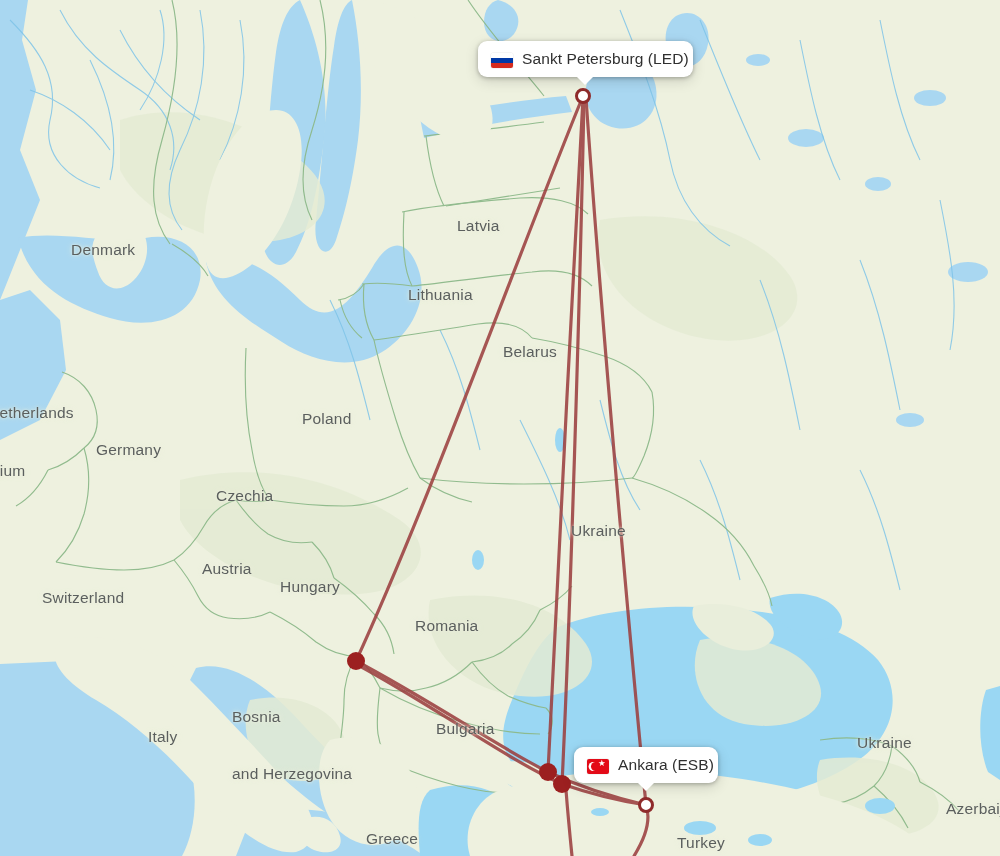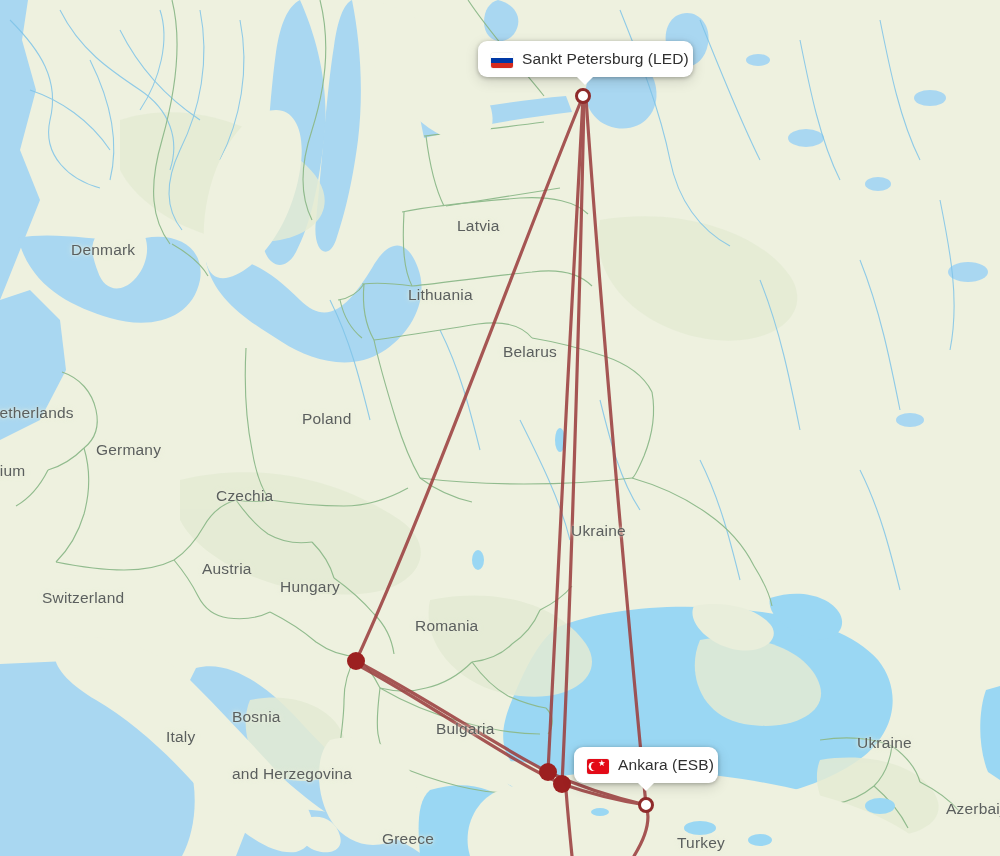--- a/index.html
+++ b/index.html
@@ -363,22 +363,22 @@
     <div class="country" style="left:202px;top:560px;">Austria</div>
     <div class="country" style="left:42px;top:589px;">Switzerland</div>
     <div class="country" style="left:280px;top:578px;">Hungary</div>
     <div class="country" style="left:302px;top:410px;">Poland</div>
     <div class="country" style="left:425px;top:217px;margin-left:32px;">Latvia</div>
     <div class="country" style="left:408px;top:286px;">Lithuania</div>
     <div class="country" style="left:503px;top:343px;text-align:center;">Belarus</div>
     <div class="country" style="left:571px;top:522px;">Ukraine</div>
     <div class="country" style="left:415px;top:617px;">Romania</div>
     <div class="country" style="left:436px;top:720px;">Bulgaria</div>
-    <div class="country" style="left:166px;top:728px;">Italy</div>
-    <div class="country" style="left:382px;top:830px;">Greece</div>
+    <div class="country" style="left:148px;top:728px;">Italy</div>
+    <div class="country" style="left:366px;top:830px;">Greece</div>
     <div class="country" style="left:677px;top:834px;">Turkey</div>
     <div class="country" style="left:857px;top:734px;">Ukraine</div>
     <div class="country" style="left:946px;top:800px;">Azerbaij</div>
 
     <div class="country c2" style="left:232px;top:670px;width:122px;">
       <div>Bosnia</div>
       <div>and Herzegovina</div>
     </div>
   </div>
 

